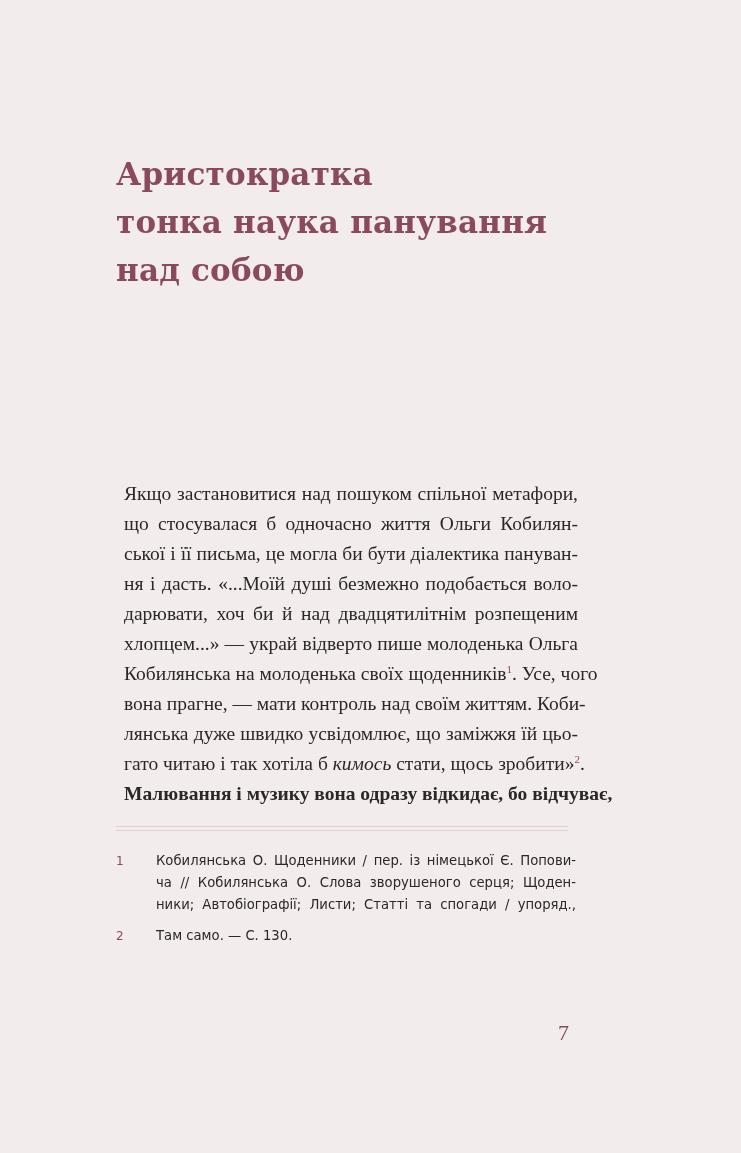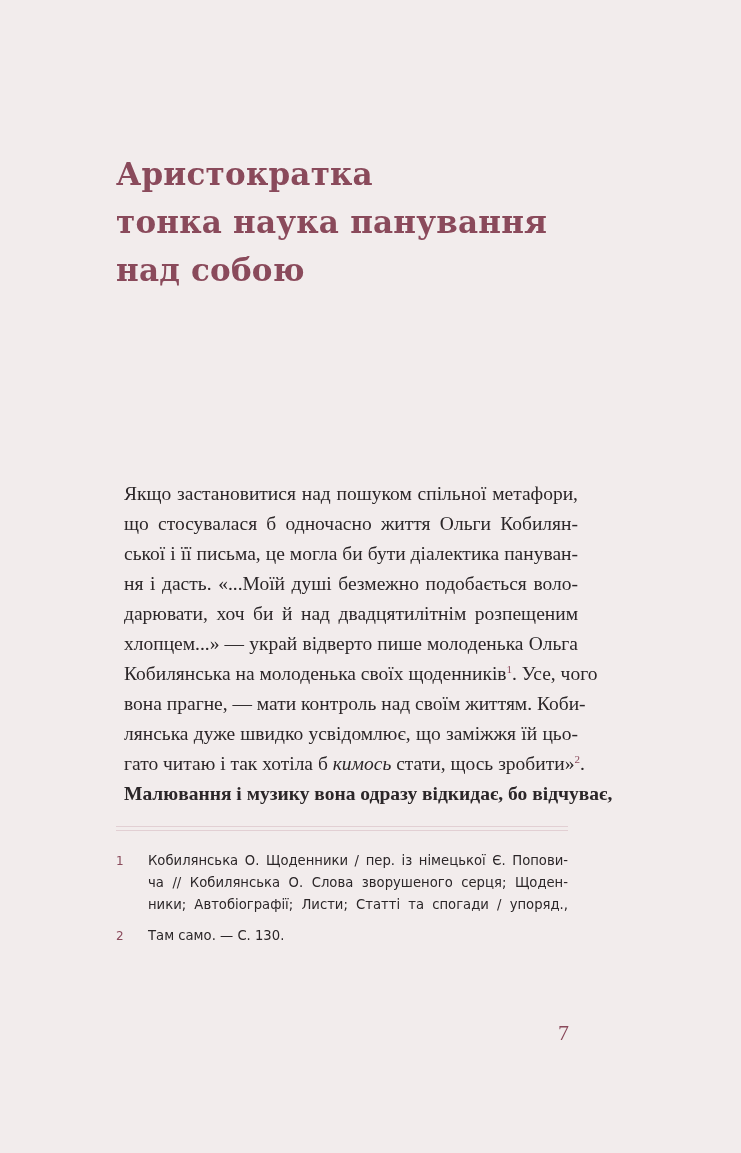--- a/index.html
+++ b/index.html
@@ -100,20 +100,21 @@
       top: 0;
       color: #8a4a5b;
       font-size: 12px;
     }
     .footnote .fn-line {
       display: block;
       white-space: nowrap;
       text-align: justify;
       text-align-last: justify;
       width: 420px;
+      margin-left: 8px;
     }
     .footnote .fn-line.last-short {
       text-align-last: left;
     }
 
     .page-number {
       position: absolute;
       left: 558px;
       top: 1020px;
       font-family: "Liberation Serif", serif;

